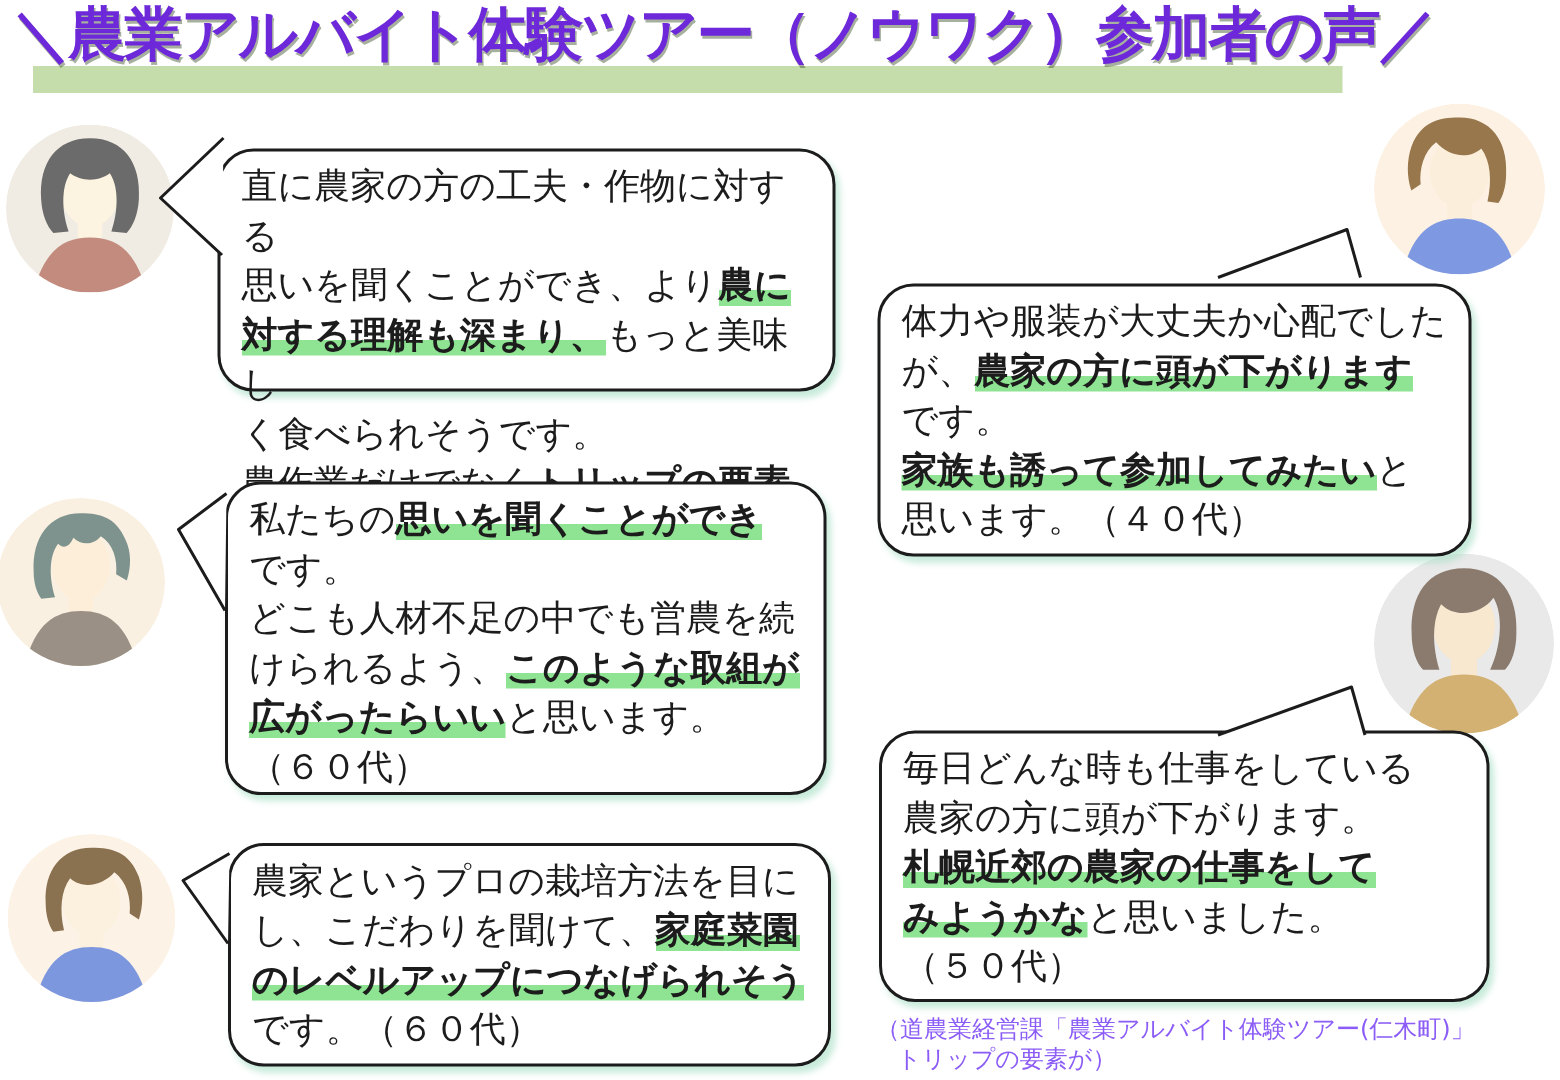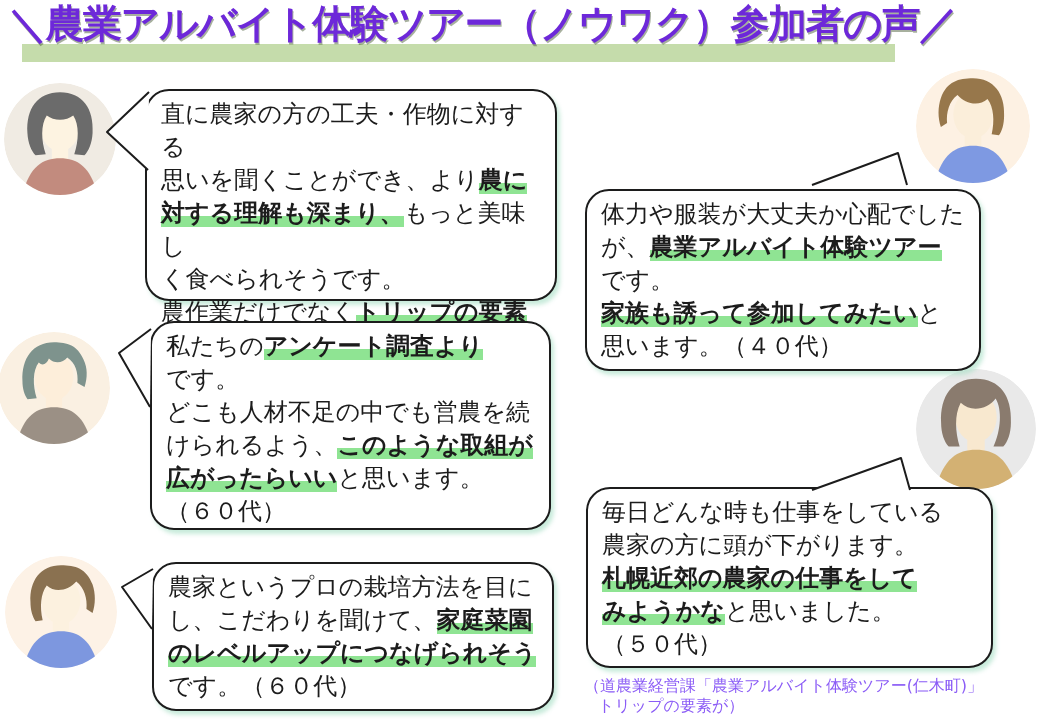--- a/index.html
+++ b/index.html
@@ -27,21 +27,21 @@
     padding:7px 14px;font-size:24px;line-height:33px;white-space:pre-wrap;
     box-shadow:3px 4px 4px rgba(170,225,200,.65);z-index:1;box-sizing:border-box;
   }
   .bubble .hl{
     font-weight:700;
     background:linear-gradient(transparent 62%,var(--hl,#8fe493) 62%);
   }
   .tail{position:absolute;z-index:2;}
   .tail path{fill:#ffffff;stroke:#1c1c1c;stroke-width:2;stroke-linejoin:round;}
   
-  #bubble-1{left:145px;top:89px;width:412px;height:212px;}
+  #bubble-1{left:145px;top:99px;width:412px;height:162px;}
   #bubble-2{left:150px;top:321px;width:401px;height:209px;}
   #bubble-3{left:152px;top:562px;width:402px;height:149px;}
   #bubble-4{left:585px;top:189px;width:396px;height:182px;}
   #bubble-5{left:586px;top:487px;width:407px;height:181px;}
   
   #tail-1{left:105px;top:90px;}
   #tail-2{left:117px;top:327px;}
   #tail-3{left:120px;top:567px;}
   #tail-4{left:810px;top:151px;}
   #tail-5{left:810px;top:456px;}
@@ -144,40 +144,40 @@
   <div class="bubble" id="bubble-1"><span>直に農家の方の工夫・作物に対する
 思いを聞くことができ、より</span><span class="hl">農に
 対する理解も深まり、</span><span>もっと美味し
 く食べられそうです。
 農作業だけでなく</span><span class="hl">トリップの要素が
 あるのがうれしい</span><span>ですね。（６０代）</span></div>
   <svg class="tail" id="tail-1" width="46" height="82">
       <path d="M44 2 L2 42 L43 80"></path>
     </svg>
 
-  <div class="bubble" id="bubble-2"><span>私たちの</span><span class="hl">アンケート調査より</span><span>
+  <div class="bubble" id="bubble-2"><span>私たちの</span><span class="hl">思いを聞くことができ</span><span>
 です。
 どこも人材不足の中でも営農を続
 けられるよう、</span><span class="hl">このような取組が
 広がったらいい</span><span>と思います。
 （６０代）</span></div>
   <svg class="tail" id="tail-2" width="36" height="84">
       <path d="M34 2 L2 26 L33 80"></path>
     </svg>
 
   <div class="bubble" id="bubble-3"><span>農家というプロの栽培方法を目に
 し、こだわりを聞けて、</span><span class="hl">家庭菜園
 のレベルアップにつなげられそう</span><span>
 です。（６０代）</span></div>
   <svg class="tail" id="tail-3" width="35" height="66">
       <path d="M33 2 L2 20 L32 62"></path>
     </svg>
 
   <div class="bubble" id="bubble-4"><span>体力や服装が大丈夫か心配でした
-が、</span><span class="hl">農業アルバイト体験ツアー</span><span>
+が、</span><span class="hl">農家の方に頭が下がります</span><span>
 です。
 </span><span class="hl">家族も誘って参加してみたい</span><span>と
 思います。（４０代）</span></div>
   <svg class="tail" id="tail-4" width="102" height="36">
       <path d="M2 34 L88 2 L97 34"></path>
     </svg>
 
   <div class="bubble" id="bubble-5"><span>毎日どんな時も仕事をしている
 農家の方に頭が下がります。
 </span><span class="hl">札幌近郊の農家の仕事をして

